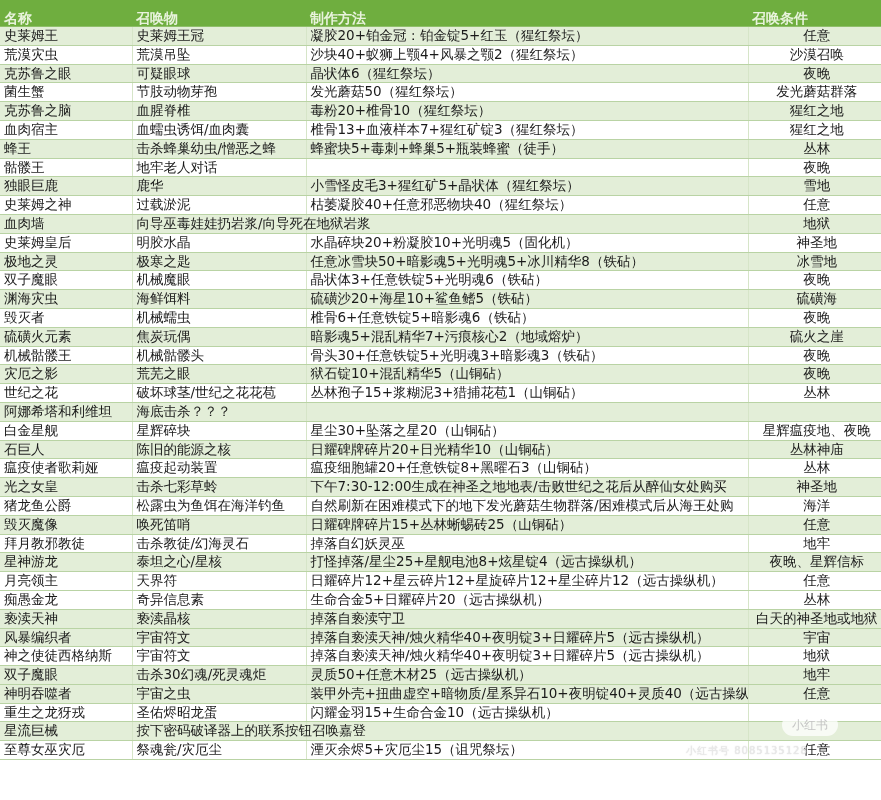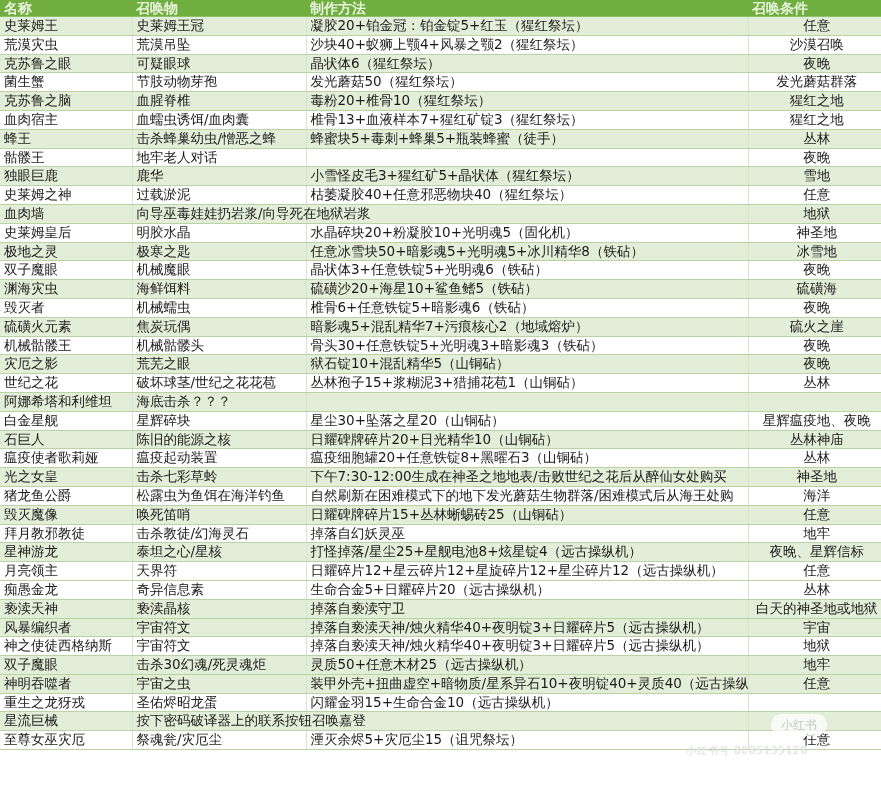--- a/index.html
+++ b/index.html
@@ -12,39 +12,39 @@
     position: absolute; left: 0; top: 0; width: 881px;
     border-collapse: collapse; table-layout: fixed;
   }
   .table col.c1 { width: 132px; }
   .table col.c2 { width: 174px; }
   .table col.c3 { width: 442px; }
   .table col.c4 { width: 133px; }
   .table th {
     background: #6fae3f; color: #e8f3dc; font-weight: bold;
     font-size: 14px; text-align: left; height: 16px; line-height: 16px;
-    padding: 0 0 0 4px; border-bottom: 1px solid #8fbf6a;
+    padding: 10px 0 0 4px; border-bottom: 1px solid #8fbf6a;
     white-space: nowrap; overflow: hidden;
   }
   .table td {
     font-size: 13.5px; color: #1a1a1a; height: 17.8px; line-height: 17.8px;
     padding: 0 0 0 4px; white-space: nowrap; overflow: hidden;
     border-bottom: 1px solid #b9d3a4;
     border-right: 1px solid #d6e5c8;
   }
   .table td:last-child { border-right: none; text-align: center; }
   .table tr.odd td { background: #e3eed8; }
   .table tr.even td { background: #ffffff; }
   .table td.span { overflow: visible; }
   .watermark {
     position: absolute; left: 646px; top: 712px; width: 235px; height: 60px;
     pointer-events: none;
   }
   .wm-badge {
-    position: absolute; left: 125px; top: 2px; width: 56px; height: 22px;
+    position: absolute; left: 136px; top: 2px; width: 56px; height: 22px;
     background: rgba(255,255,255,0.75); border-radius: 11px;
     color: rgba(190,190,190,0.9); font-size: 12px; text-align: center; line-height: 22px;
   }
   .wm-id {
     position: absolute; left: 16px; top: 32px; width: 230px;
     color: rgba(235,235,235,0.85); font-size: 10px; letter-spacing: 1px;
     text-shadow: 0 0 1px rgba(160,160,160,0.5);
     margin-left: 24px;
   }
 </style>

